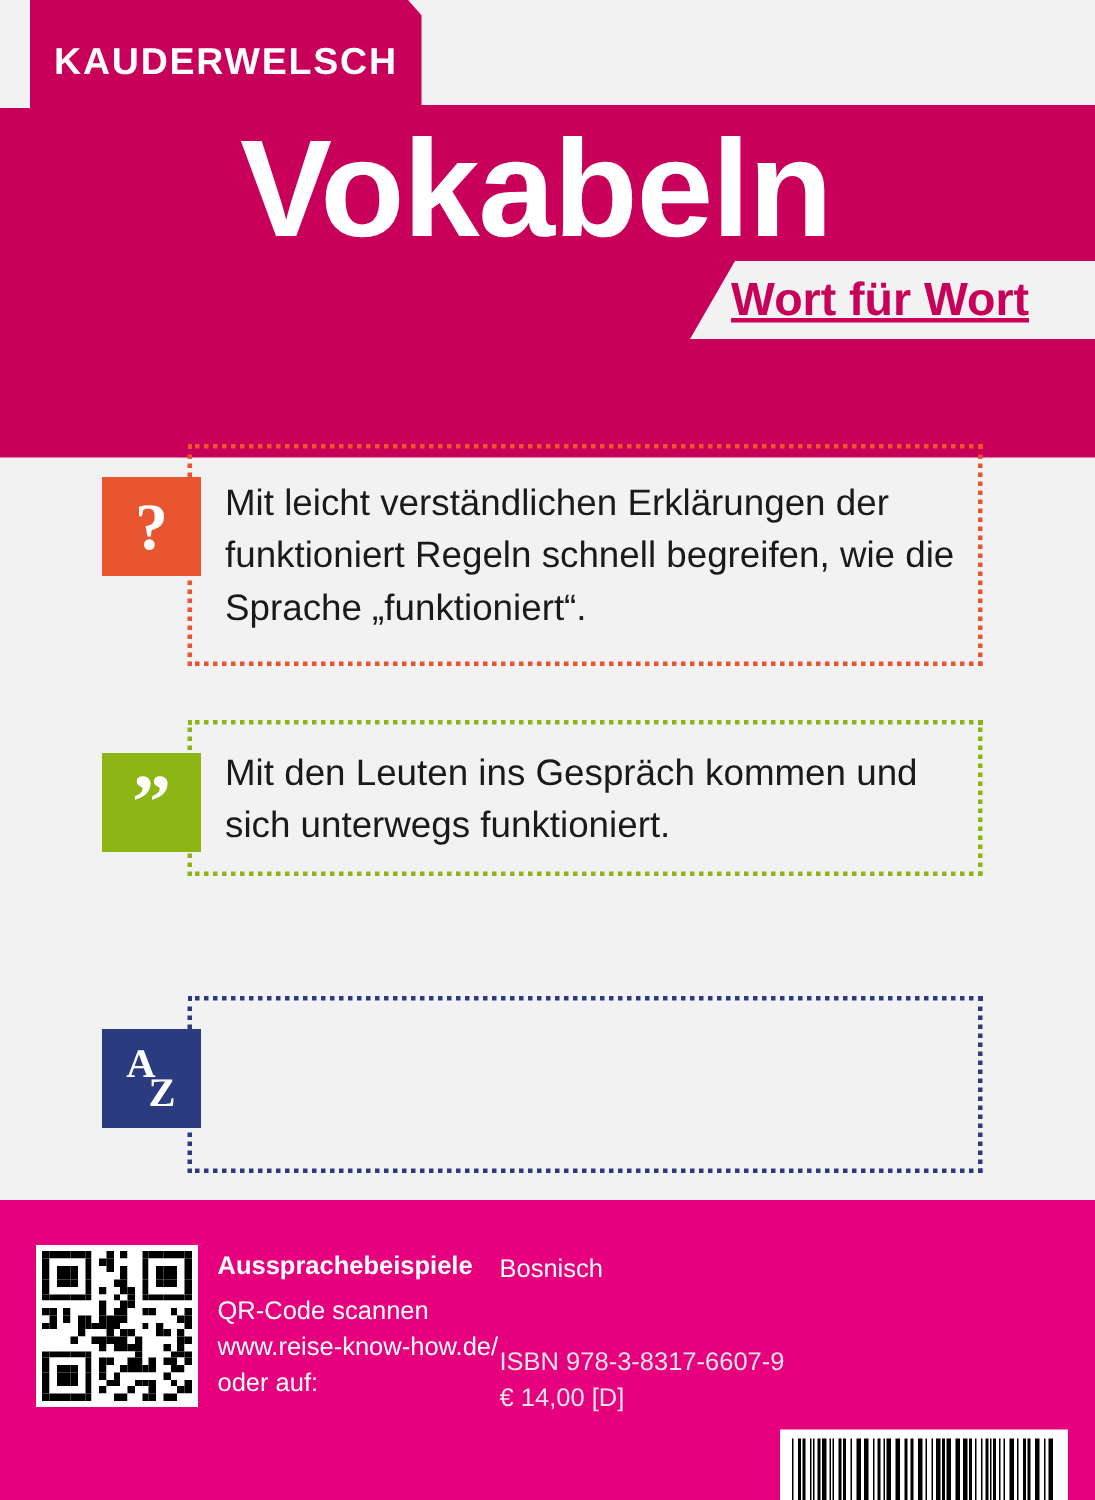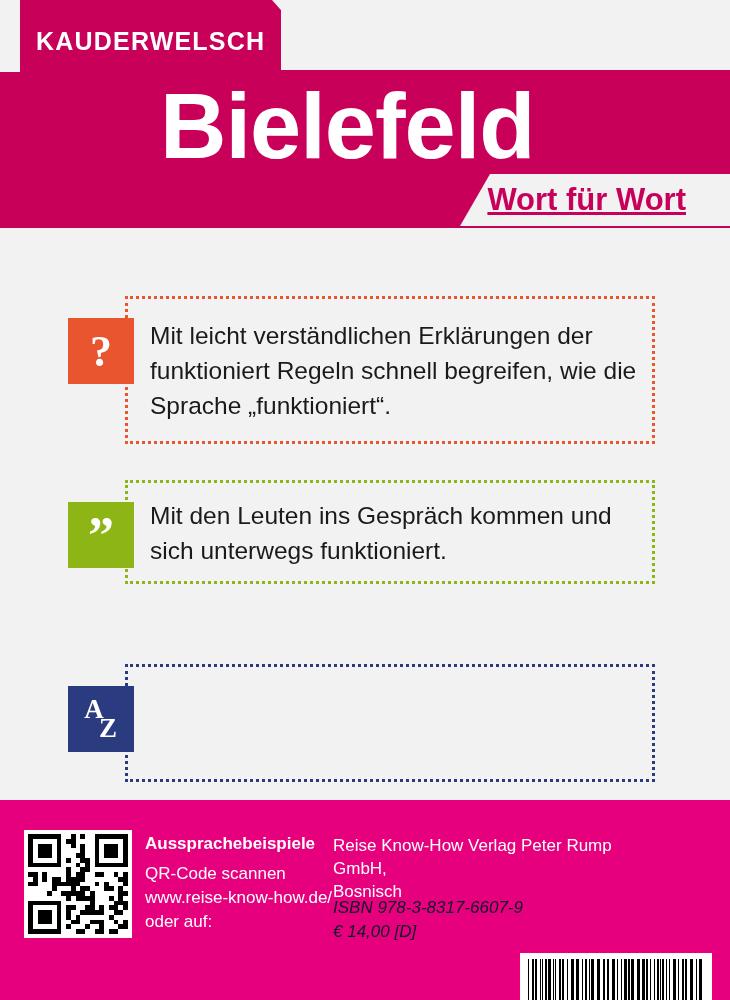--- a/index.html
+++ b/index.html
@@ -15,21 +15,21 @@
     height: 1000px;
     background: #f2f2f2;
     overflow: hidden;
   }
 
   
   .top-banner {
     position: absolute;
     left: 0; top: 0;
     width: 730px;
-    height: 228px;
+    height: 305px;
     background: #c8005a;
   }
   
   .notch-left {
     position: absolute;
     left: 0; top: 0;
     width: 20px; height: 72px;
     background: #f2f2f2;
   }
   .series-label {
@@ -205,22 +205,21 @@
     line-height: 23px;
     color: #ffffff;
     width: 330px;
   }
   .isbn-block {
     position: absolute;
     left: 333px;
     top: 96px;
     font-size: 17px;
     line-height: 24px;
-    color: #0f172a;
-    font-style: italic;
+    color: #e5e5e5;
   }
 
   
   .barcode {
     position: absolute;
     right: 18px;
     bottom: 14px;
     width: 192px;
     height: 78px;
     background: #ffffff;
@@ -245,21 +244,21 @@
 </head>
 <body>
 
 <div class="page">
 
   <div class="top-banner">
     <div class="notch-left"></div>
     <div class="ribbon-cut2"></div>
     <div class="ribbon-cut"></div>
     <div class="series-label">KAUDERWELSCH</div>
-    <div class="main-title">Bielefeld</div>
+    <div class="main-title">Vokabeln</div>
     <div class="white-band"></div>
     <div class="subtitle">Wort für Wort</div>
   </div>
 
   <div class="features">
 
     <div class="feature f1">
       <div class="feat-box"></div>
       <div class="feat-icon">?</div>
       <div class="feat-text">Mit leicht verständlichen Erklärungen der funktioniert Regeln schnell begreifen, wie die Sprache „funktioniert“.</div>
@@ -732,21 +731,20 @@
     </div>
 
     <div class="pron-title">Aussprachebeispiele</div>
     <div class="pron-lines">
       <div>QR-Code scannen</div>
       <div>www.reise-know-how.de/</div>
       <div>oder auf:</div>
     </div>
 
     <div class="pub-block">
-      <div>Reise Know-How Verlag Peter Rump GmbH,</div>
       <div>Bosnisch</div>
     </div>
 
     <div class="isbn-block">
       <div>ISBN 978-3-8317-6607-9</div>
       <div>€ 14,00 [D]</div>
     </div>
 
     <div class="barcode">
       <div class="bars" id="bars">

